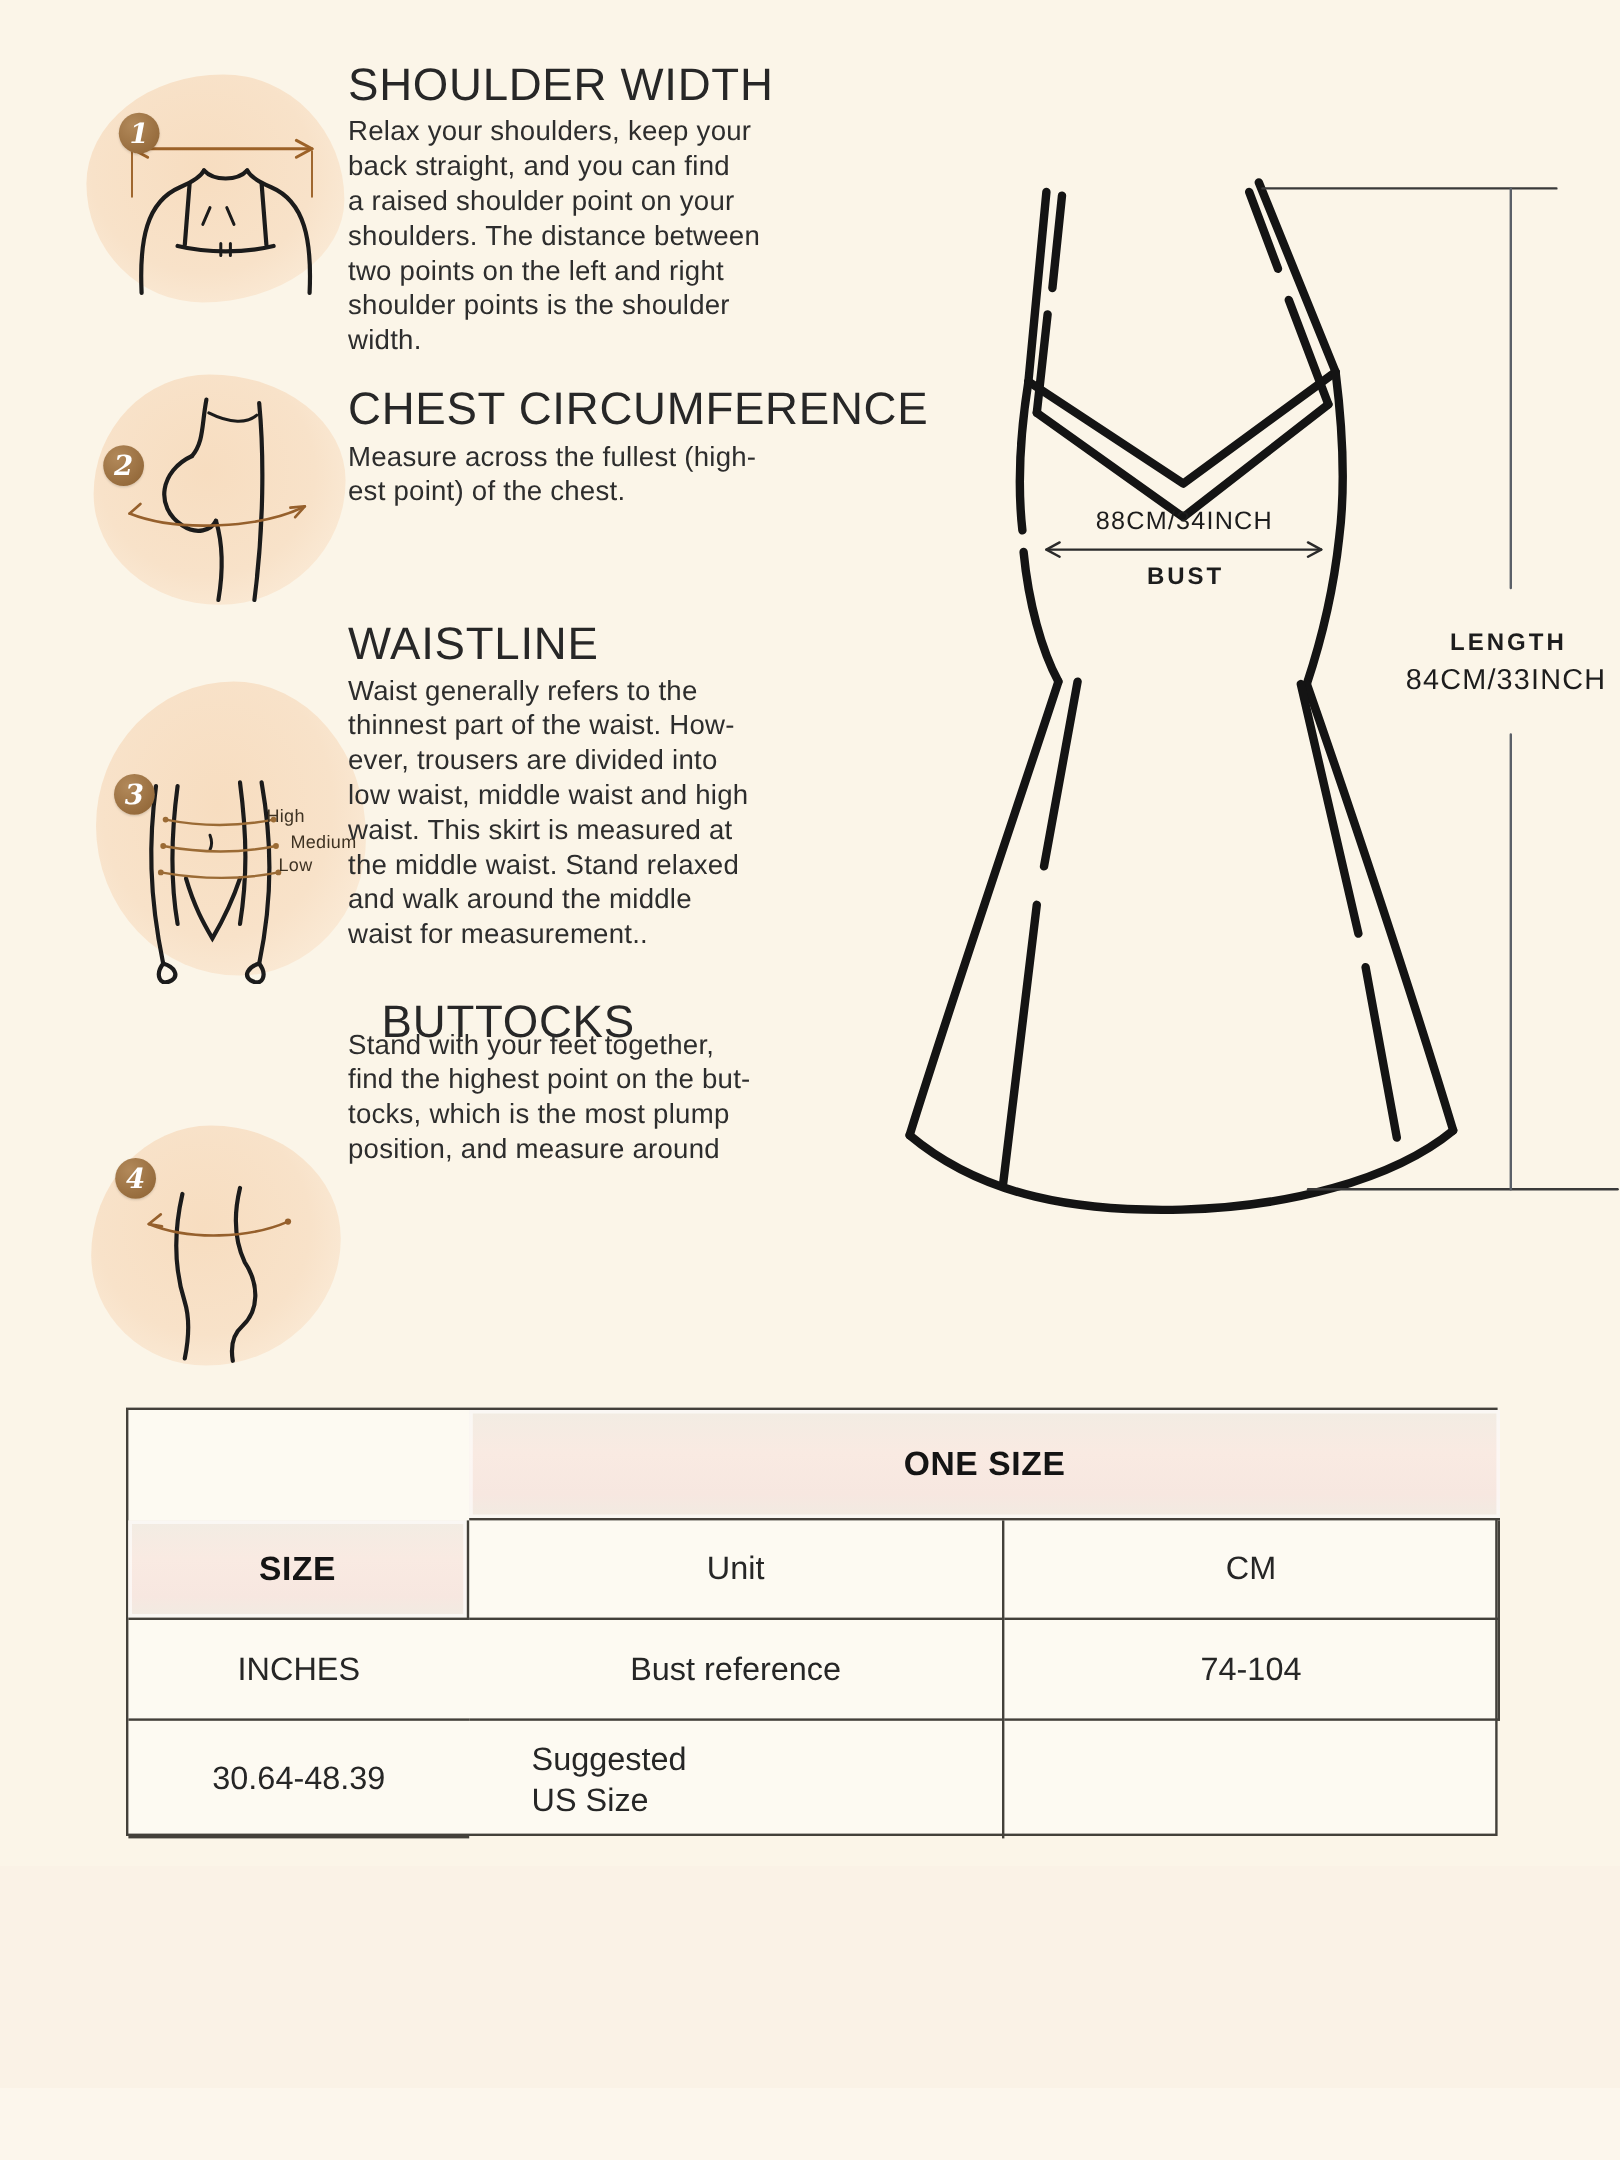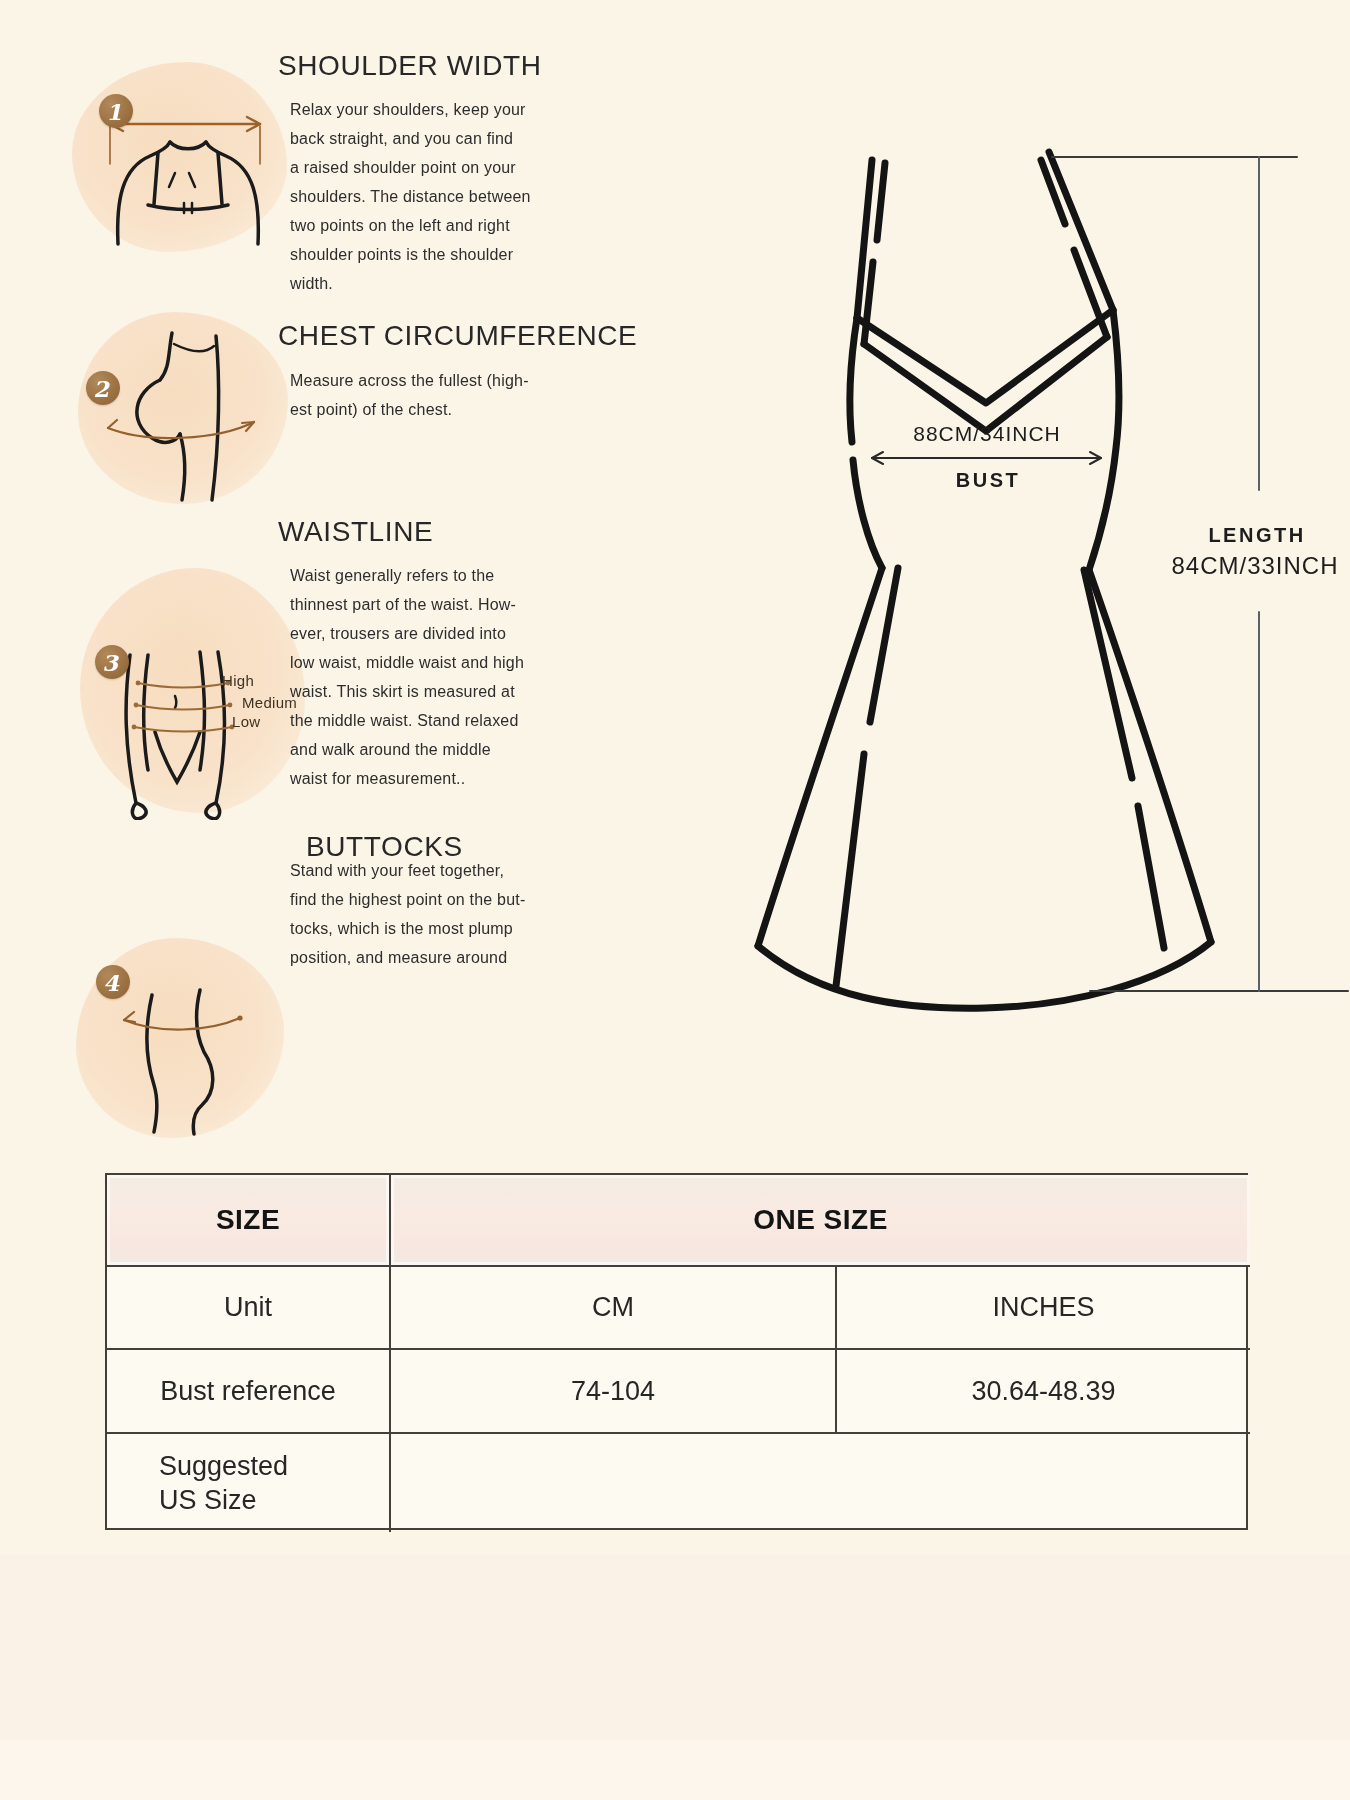--- a/index.html
+++ b/index.html
@@ -14,22 +14,22 @@
   .b1{left:72px;top:62px;width:215px;height:190px;border-radius:53% 47% 55% 45% / 48% 55% 45% 52%;}
   .b2{left:78px;top:312px;width:210px;height:192px;border-radius:46% 54% 50% 50% / 52% 46% 54% 48%;}
   .b3{left:80px;top:568px;width:225px;height:245px;border-radius:51% 49% 47% 53% / 49% 53% 47% 51%;}
   .b4{left:76px;top:938px;width:208px;height:200px;border-radius:48% 52% 54% 46% / 54% 47% 53% 46%;}
   .num-badge{position:absolute;width:34px;height:34px;border-radius:50%;background:radial-gradient(circle at 35% 30%, #b2895a, #8c6132);color:#fff;
     font:italic bold 23px "DejaVu Serif",serif;display:flex;align-items:center;justify-content:center;box-shadow:0 1px 2px rgba(0,0,0,.15);}
   .n1{left:99px;top:94px;} .n2{left:86px;top:371px;} .n3{left:95px;top:645px;} .n4{left:96px;top:965px;}
   .icon-art{position:absolute;}
 
   
-  .sec-title{position:absolute;left:278px;font-size:28px;letter-spacing:.6px;color:#272727;font-weight:400;white-space:nowrap;}
-  .sec-body{position:absolute;left:290px;font-size:16px;line-height:29px;color:#2d2d2d;letter-spacing:.2px;}
+  .sec-title{position:absolute;left:290px;font-size:38px;letter-spacing:.6px;color:#272727;font-weight:400;white-space:nowrap;}
+  .sec-body{position:absolute;left:290px;font-size:23px;line-height:29px;color:#2d2d2d;letter-spacing:.2px;}
   .t1{top:50px;} .p1{top:95px;}
   .t2{top:320px;} .p2{top:366px;}
   .t3{top:516px;} .p3{top:561px;}
   .t4{top:831px;margin-left:28px;} .p4{top:856px;}
   .waist-label{position:absolute;font-size:15px;color:#3e3222;letter-spacing:.3px;}
 
   
   .dress{position:absolute;left:600px;top:100px;width:750px;height:960px;}
   .dress text{font-family:"Liberation Sans",sans-serif;fill:#1d1d1d;}
 
@@ -174,22 +174,22 @@
       <path d="M659,57 L659,390 M659,512 L659,891" stroke="#5b6068" stroke-width="2"></path>
     </g>
 
     <text x="387" y="341" text-anchor="middle" font-size="21" letter-spacing="1">88CM/34INCH</text>
     <text x="388" y="387" text-anchor="middle" font-size="20" font-weight="bold" letter-spacing="2.5">BUST</text>
     <text x="657" y="442" text-anchor="middle" font-size="20" font-weight="bold" letter-spacing="2.5">LENGTH</text>
     <text x="655" y="474" text-anchor="middle" font-size="24" letter-spacing="1">84CM/33INCH</text>
   </svg>
 
   <div class="size-table">
+    <div class="cell head span2 last-col">ONE SIZE</div>
     <div class="cell head">SIZE</div>
-    <div class="cell head span2 last-col">ONE SIZE</div>
 
     <div class="cell">Unit</div>
     <div class="cell">CM</div>
     <div class="cell last-col">INCHES</div>
 
     <div class="cell">Bust reference</div>
     <div class="cell">74-104</div>
     <div class="cell last-col">30.64-48.39</div>
 
     <div class="cell last-row left-block">Suggested<br>US Size</div>

